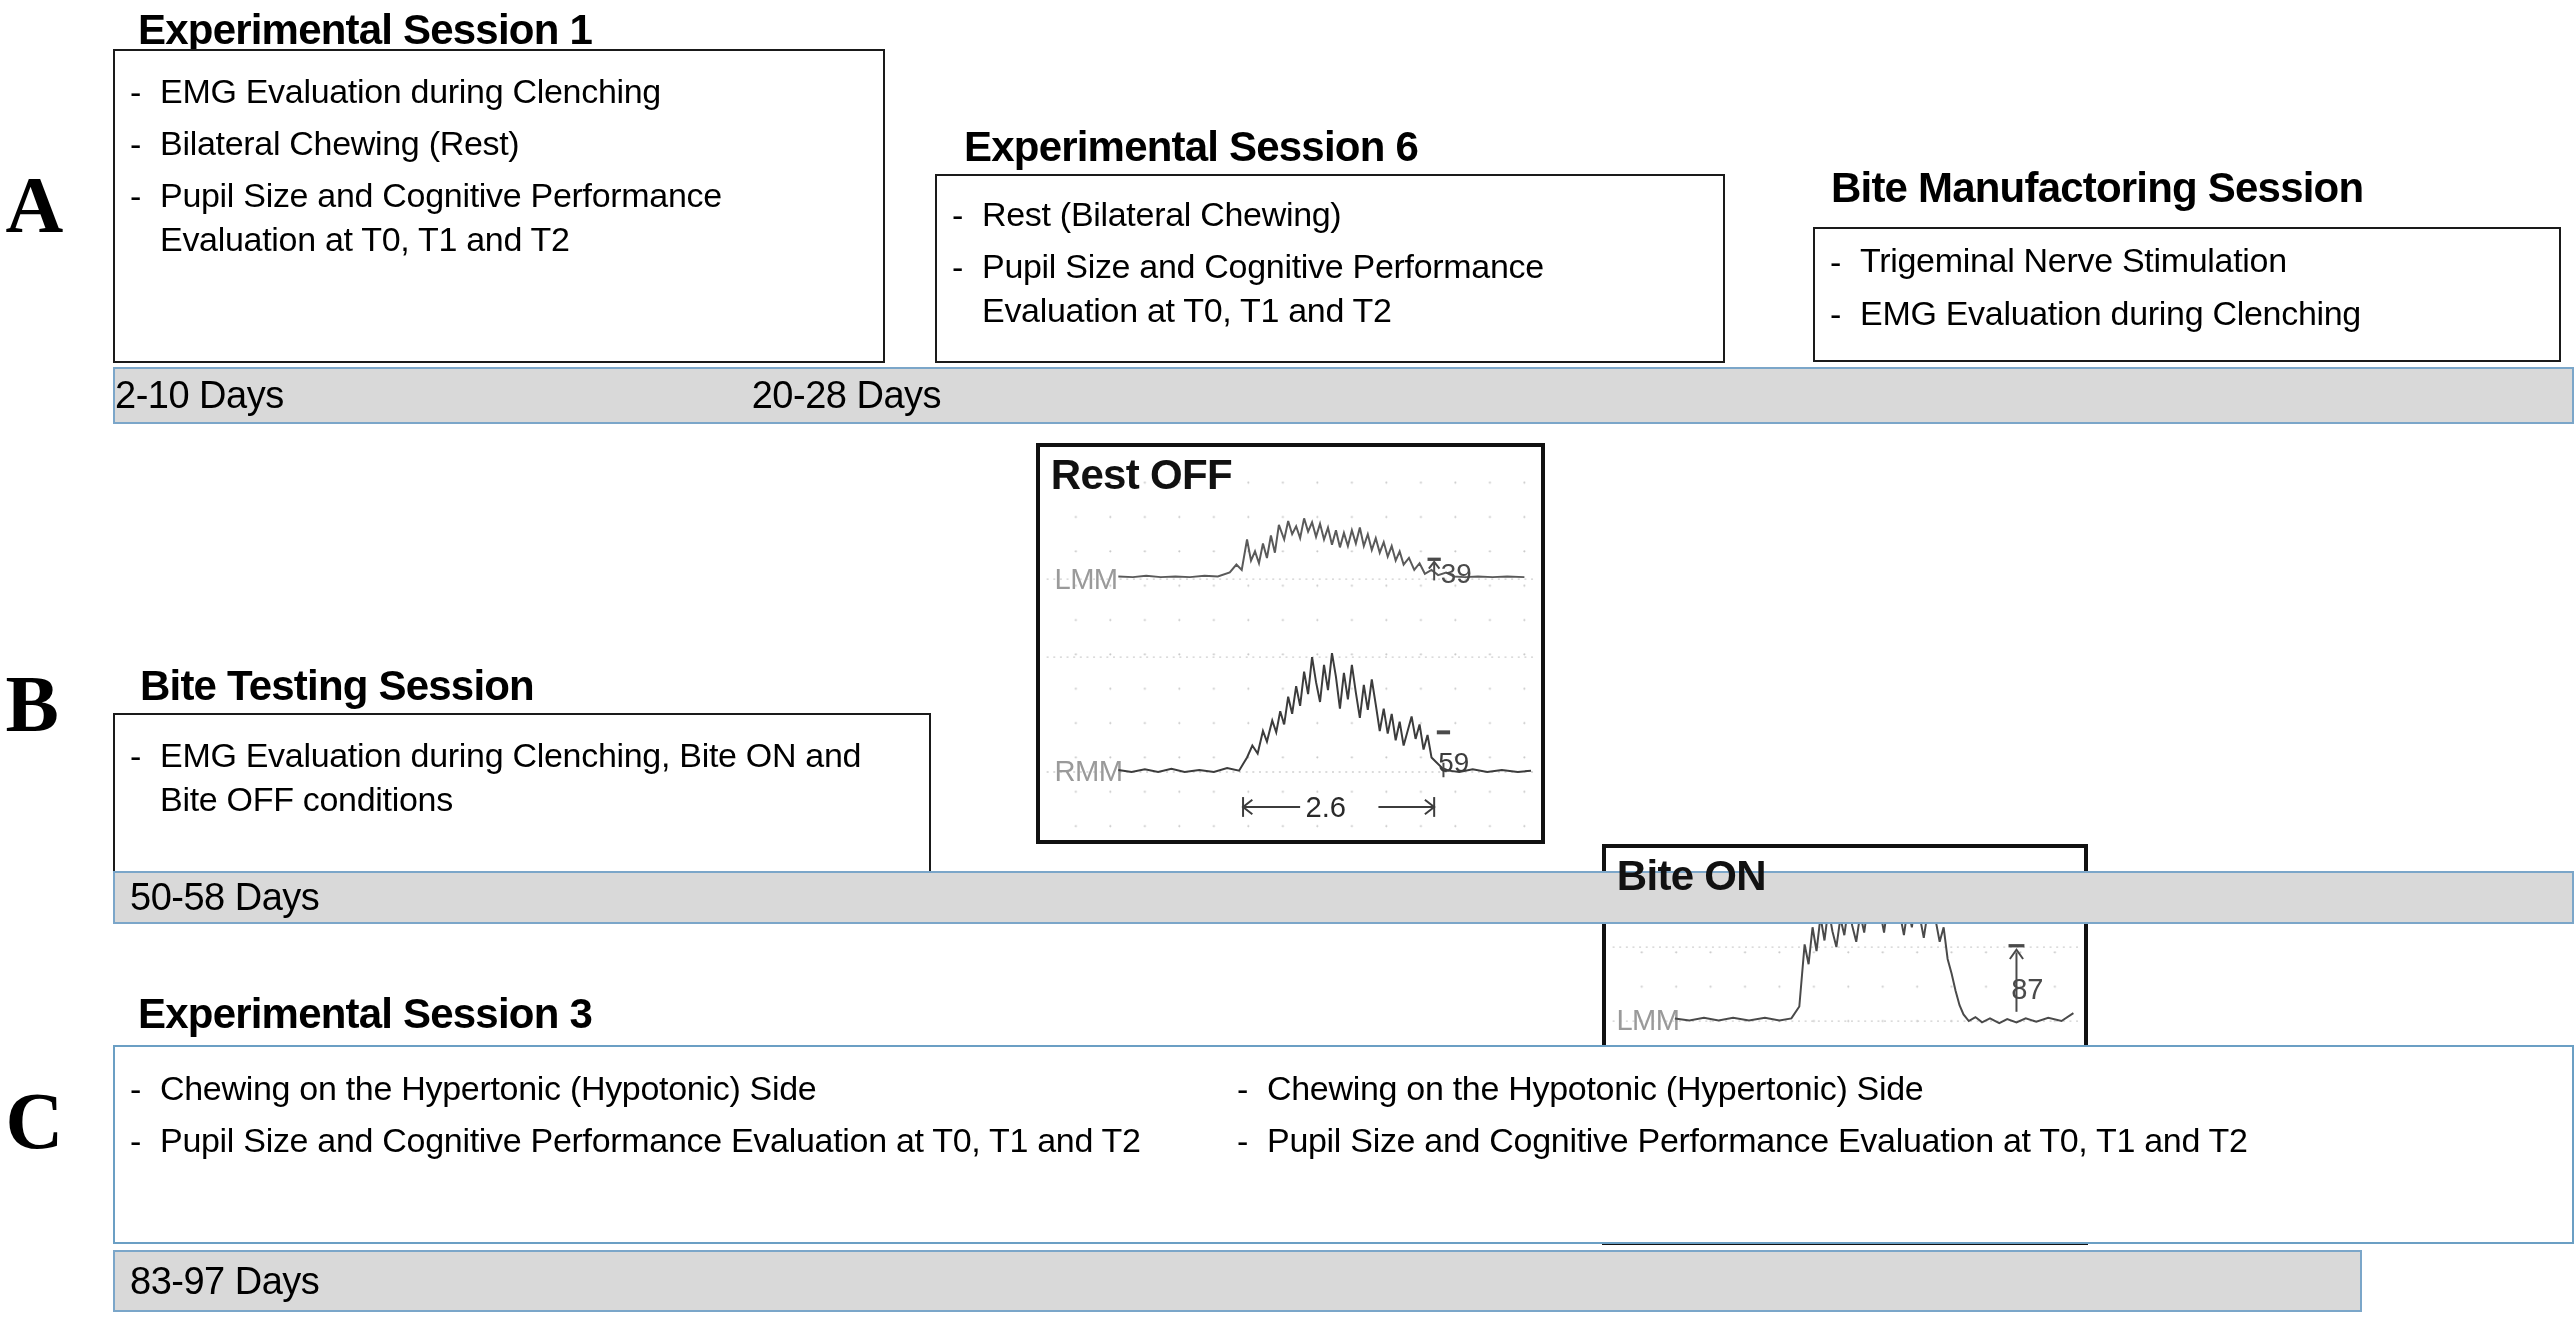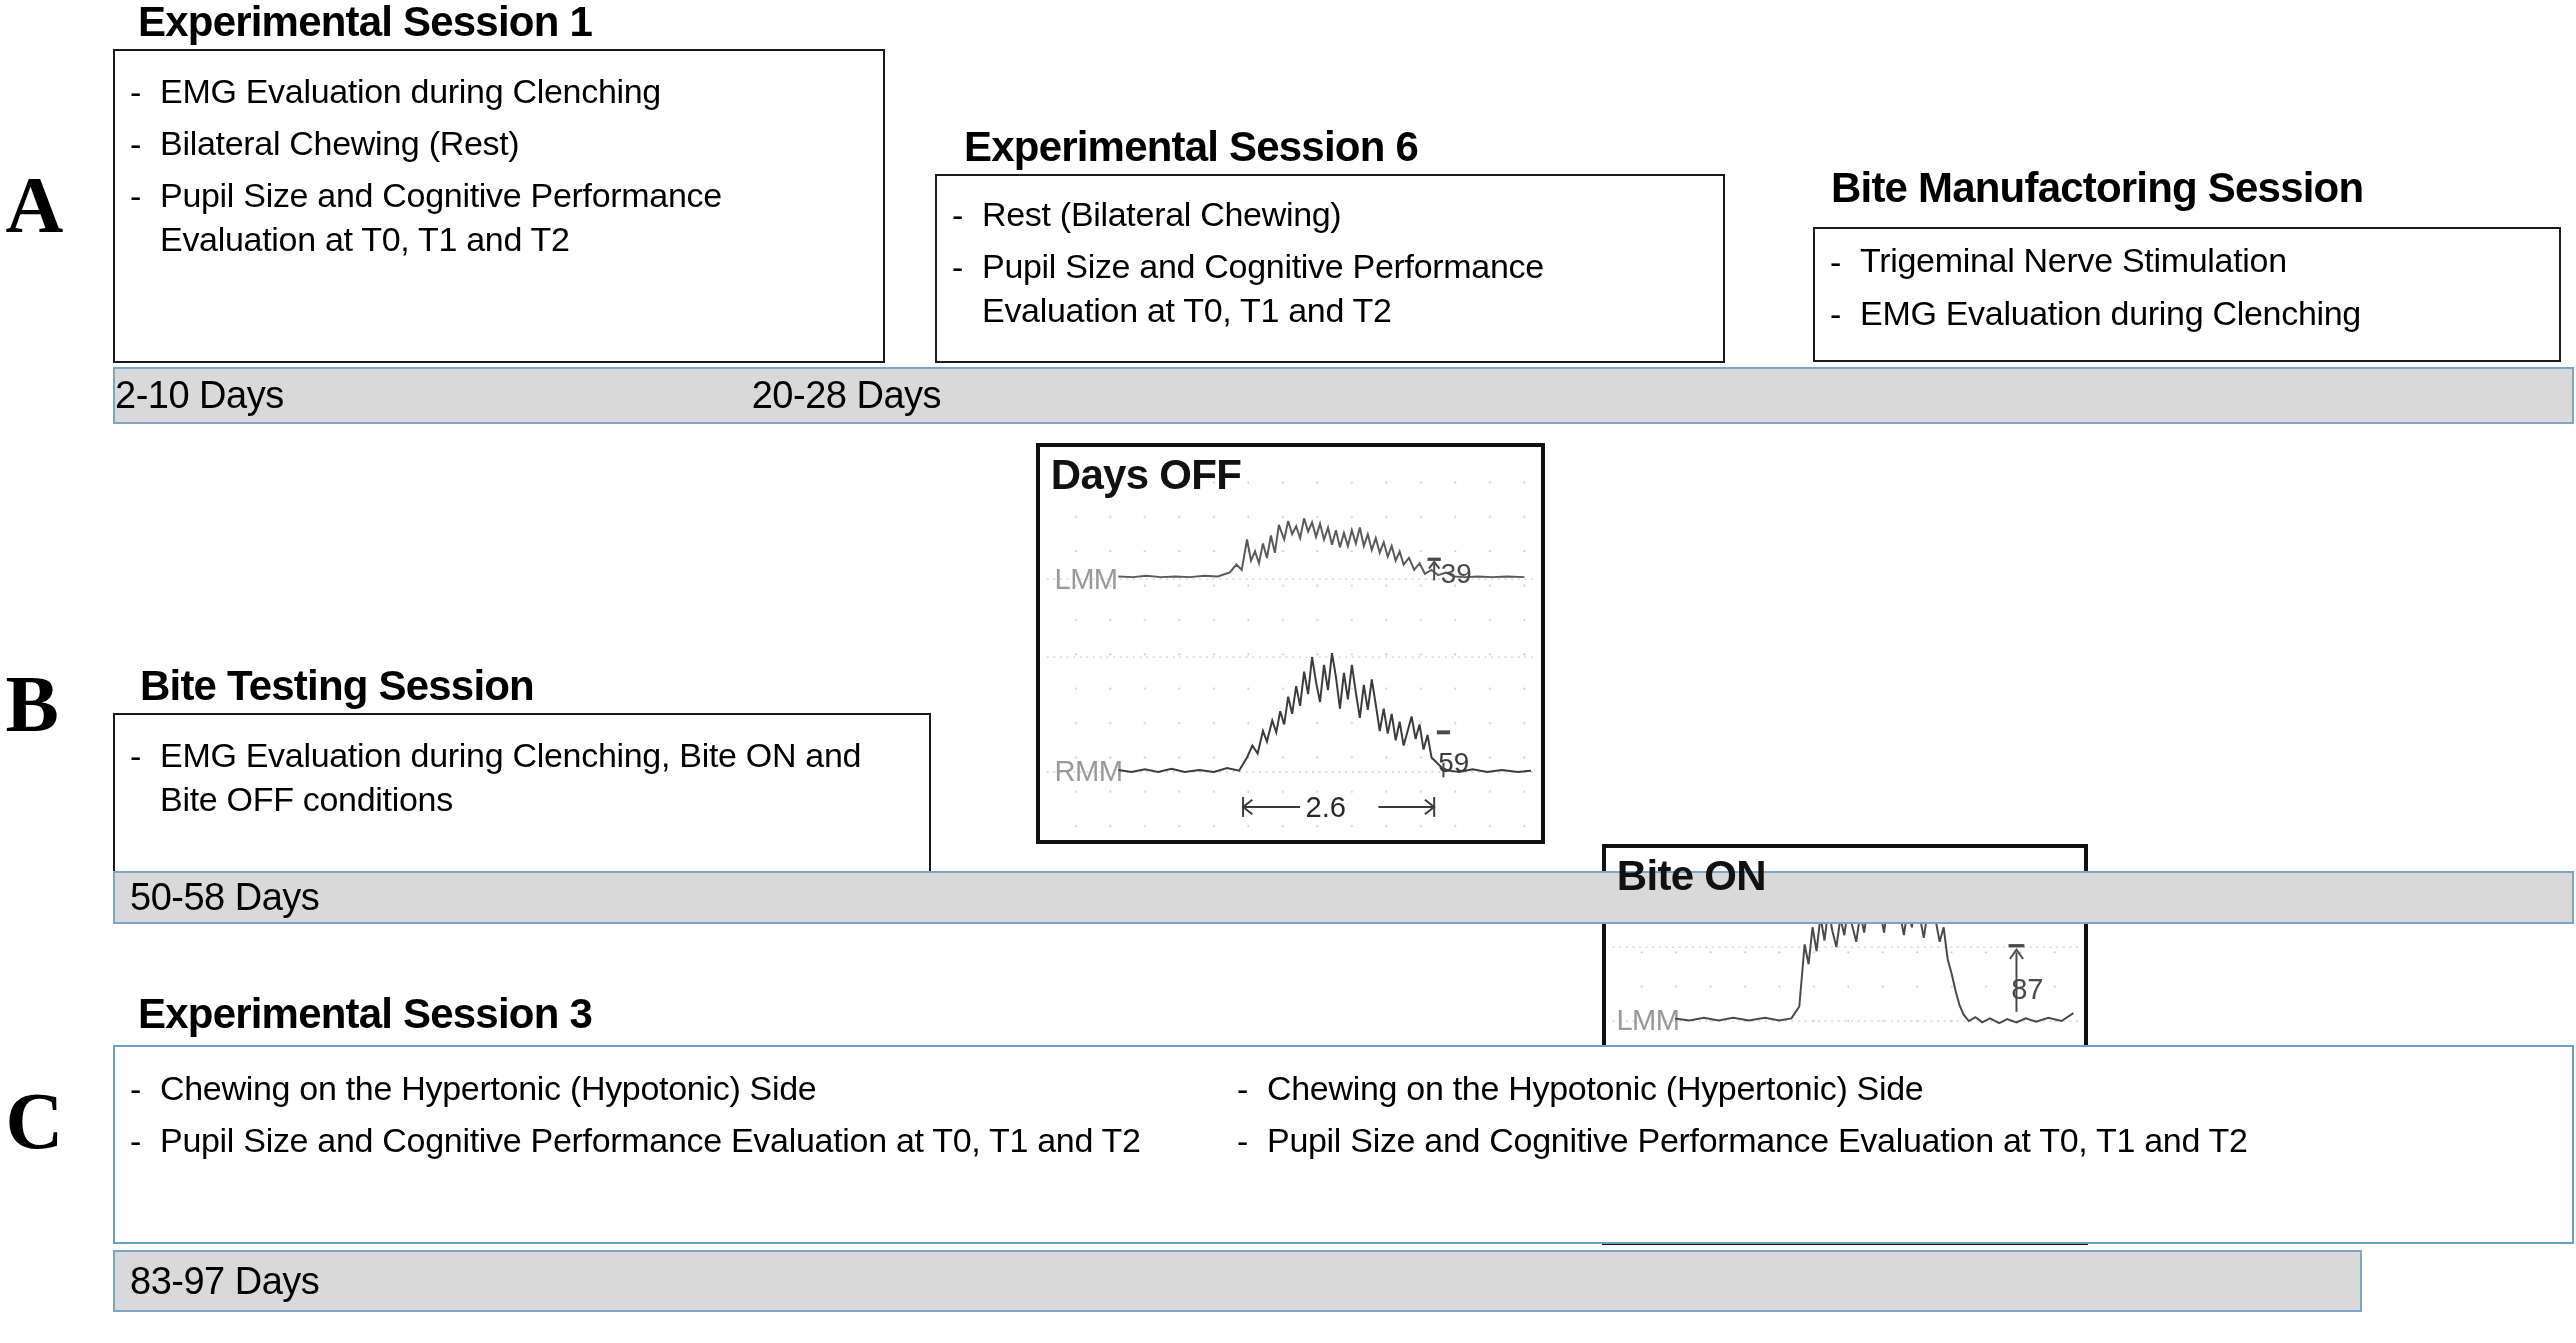--- a/index.html
+++ b/index.html
@@ -39,21 +39,21 @@
 
   
   .arrow-wrap{display:flex;flex-direction:column;align-items:center;}
   .arrow-wrap .h-lbl{font-size:39px;letter-spacing:-0.7px;line-height:1;margin-bottom:4px;}
 </style>
 </head>
 <body>
 
 <div class="abs panel-letter" style="left:5.4px;top:165px;">A</div>
 
-<div class="abs sess-title" style="left:138px;top:0px;">Experimental Session 1</div>
+<div class="abs sess-title" style="left:138px;top:8px;">Experimental Session 1</div>
 <div class="abs box box-black" style="left:113px;top:49px;width:772px;height:314px;">
   <ul class="bullets" style="margin:17.5px 0 0 15px;width:714px;">
     <li>
       <span class="dash">-</span>
       <span class="txt">EMG Evaluation during Clenching</span>
       </li>
     <li>
       <span class="dash">-</span>
       <span class="txt">Bilateral Chewing (Rest)</span>
       </li>
@@ -103,21 +103,21 @@
 <div class="abs box box-black" style="left:113px;top:713px;width:818px;height:170px;">
   <ul class="bullets" style="margin:17.5px 0 0 15px;width:765px;">
     <li>
       <span class="dash">-</span>
       <span class="txt">EMG Evaluation during Clenching, Bite ON and Bite  OFF conditions</span>
       </li>
   </ul>
 </div>
 
 <div class="abs emgpanel" style="left:1036px;top:443px;width:509px;height:401px;">
-  <span class="emg-title">Days OFF</span>
+  <span class="emg-title">Rest OFF</span>
   <svg viewBox="0 0 755 595" preserveAspectRatio="none">
     <defs>
       <pattern id="dotgridA" width="52" height="52" patternUnits="userSpaceOnUse">
         <circle cx="2" cy="2" r="1.6" fill="#c9c9c9"></circle>
       </pattern>
     </defs>
     <rect x="6" y="6" width="743" height="583" fill="url(#dotgridA)"></rect>
 
     <line x1="10" y1="200" x2="748" y2="200" stroke="#cfcfcf" stroke-width="2" stroke-dasharray="3 7"></line>
     <line x1="10" y1="318" x2="748" y2="318" stroke="#cfcfcf" stroke-width="2" stroke-dasharray="3 7"></line>

